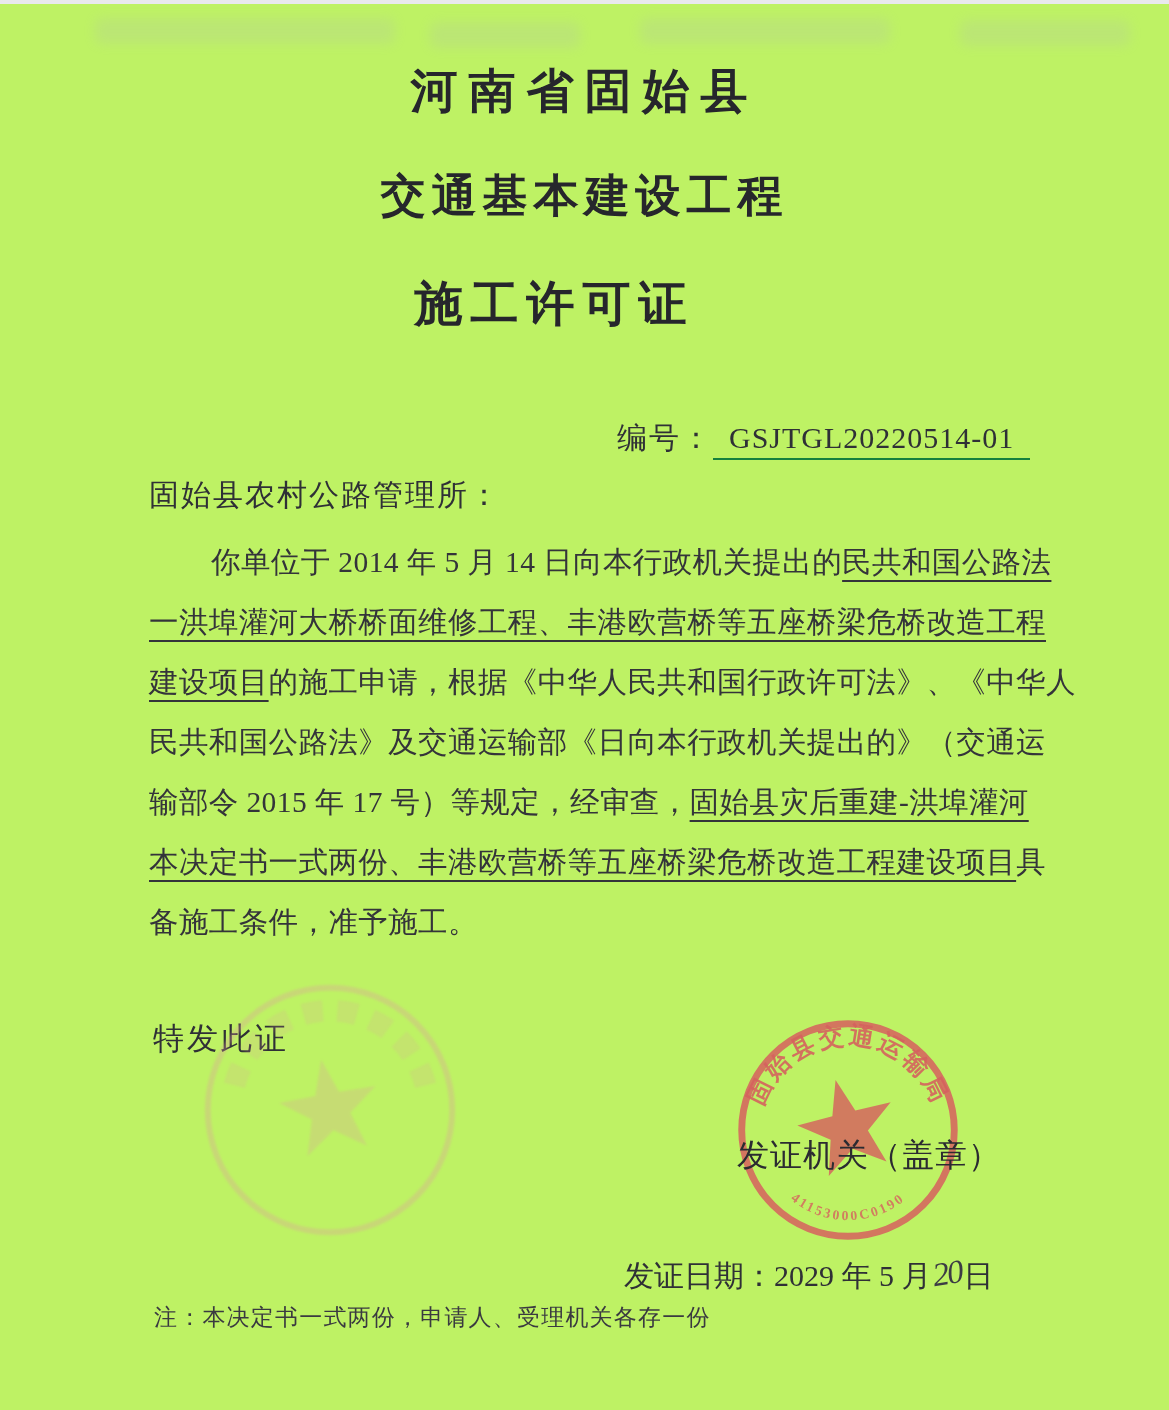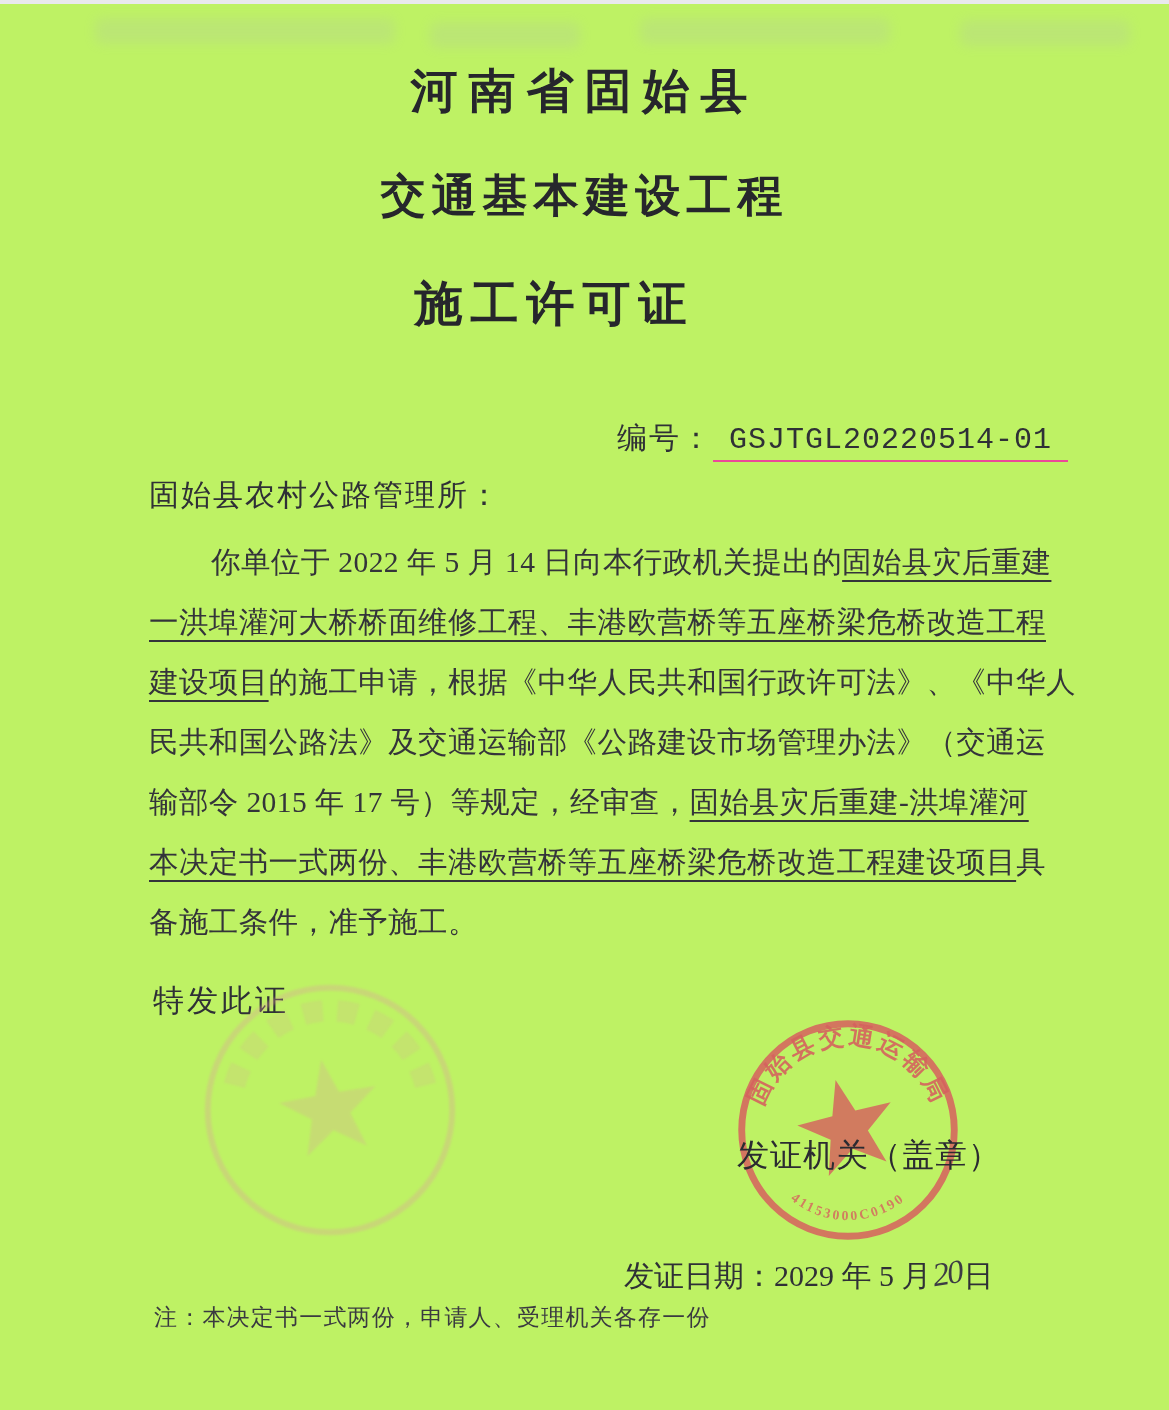--- a/index.html
+++ b/index.html
@@ -30,41 +30,40 @@
     white-space: nowrap;
   }
   .title-1 { top: 56px;  font-size: 47px; letter-spacing: 11px; }
   .title-2 { top: 162px; font-size: 45px; letter-spacing: 6px;  }
   .title-3 { top: 268px; font-size: 48px; letter-spacing: 8px; transform: translateX(-30px); }
 
   .number-line { position: absolute; left: 617px; top: 414px; font-size: 30px; white-space: nowrap; }
   .number-label { letter-spacing: 2px; }
   .number-value {
     display: inline-block;
-    border-bottom: 2px solid #ec4899;
+    border-bottom: 2px solid #15803d;
     padding: 0 16px 3px 16px;
     letter-spacing: 1px;
-    font-family: Liberation Mono, monospace;
   }
 
   .addressee { position: absolute; left: 149px; top: 471px; font-size: 30px; letter-spacing: 2px; }
 
   .body-text {
     position: absolute; left: 149px; top: 528px; width: 872px;
     font-size: 29.5px; letter-spacing: 0.4px; color: #34343a;
   }
   .body-line { height: 60px; line-height: 60px; white-space: nowrap; }
   .body-line.indent { text-indent: 62px; }
   .u {
     text-decoration: underline;
     text-underline-offset: 8px;
     text-decoration-thickness: 1.6px;
   }
 
-  .closing { position: absolute; left: 153px; top: 976px; font-size: 31px; letter-spacing: 3px; }
+  .closing { position: absolute; left: 153px; top: 1014px; font-size: 31px; letter-spacing: 3px; }
 
   .seal { position: absolute; }
   .seal-left  { left: 192px; top: 968px;  width: 276px; height: 276px; opacity: 0.30; filter: blur(1.2px); }
   .seal-right { left: 728px; top: 1006px; width: 240px; height: 240px; opacity: 0.92; filter: blur(0.3px); }
   .seal text { font-family: "Liberation Serif", "DejaVu Serif", serif; font-weight: bold; }
 
   .authority-label {
     position: absolute; left: 737px; top: 1130px;
     font-size: 32px; letter-spacing: 1px; color: #2b2b31; white-space: nowrap;
   }
@@ -99,30 +98,30 @@
   <div class="title title-3">施工许可证</div>
 
   <div class="number-line">
     <span class="number-label">编号：</span><span class="number-value">GSJTGL20220514-01</span>
   </div>
 
   <div class="addressee">固始县农村公路管理所：</div>
 
   <div class="body-text">
     <div class="body-line indent">
-      <span>你单位于 2022 年 5 月 14 日向本行政机关提出的</span><span class="u">固始县灾后重建</span>
+      <span>你单位于 2014 年 5 月 14 日向本行政机关提出的</span><span class="u">民共和国公路法</span>
     </div>
     <div class="body-line">
       <span class="u">一洪埠灌河大桥桥面维修工程、丰港欧营桥等五座桥梁危桥改造工程</span>
     </div>
     <div class="body-line">
       <span class="u">建设项目</span><span>的施工申请，根据《中华人民共和国行政许可法》、《中华人</span>
     </div>
     <div class="body-line">
-      <span>民共和国公路法》及交通运输部《公路建设市场管理办法》（交通运</span>
+      <span>民共和国公路法》及交通运输部《日向本行政机关提出的》（交通运</span>
     </div>
     <div class="body-line">
       <span>输部令 2015 年 17 号）等规定，经审查，</span><span class="u">固始县灾后重建-洪埠灌河</span>
     </div>
     <div class="body-line">
       <span class="u">本决定书一式两份、丰港欧营桥等五座桥梁危桥改造工程建设项目</span><span>具</span>
     </div>
     <div class="body-line">
       <span>备施工条件，准予施工。</span>
     </div>

